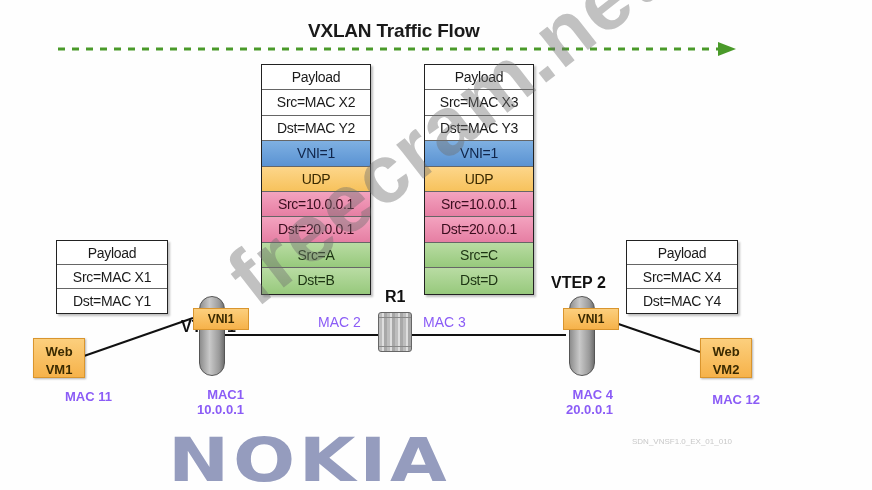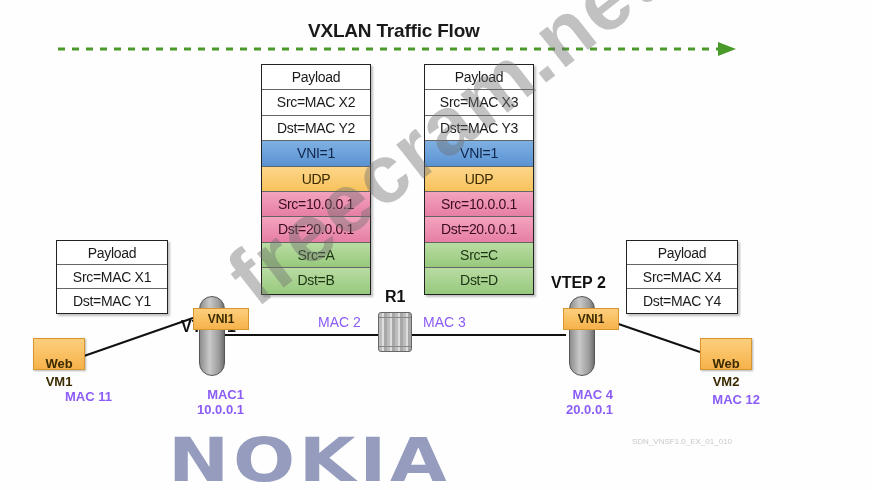--- a/index.html
+++ b/index.html
@@ -11,23 +11,23 @@
     .stack .row { height:25.4px; line-height:25.4px; text-align:center; font-size:14px; color:#1a1a1a;
                   border-bottom:1px solid #666; box-sizing:border-box; letter-spacing:-0.3px; }
     .stack .row:last-child { border-bottom:none; }
     .r-white { background:#ffffff; }
     .r-blue { background:linear-gradient(#7fb0e2,#5a93d3); color:#10254a !important; }
     .r-yellow { background:linear-gradient(#fdd68a,#f7c25c); color:#3a2a00 !important; }
     .r-pink { background:linear-gradient(#f3a3bf,#e67ea3); color:#3a0d1e !important; }
     .r-green { background:linear-gradient(#b9dca3,#97c97c); color:#1c3312 !important; }
     .small-stack { width:110px; }
     .small-stack .row { height:24px; line-height:24px; font-size:14px; }
-    .vm { width:52px; height:32px; background:linear-gradient(#fccf7d,#f6b24a); border:1px solid #d9952e;
+    .vm { width:52px; height:40px; background:linear-gradient(#fccf7d,#f6b24a); border:1px solid #d9952e;
           box-shadow:1px 1px 2px rgba(0,0,0,0.3); text-align:center; font-size:13px; font-weight:bold;
-          color:#3a2a00; line-height:18px; padding-top:16px; box-sizing:border-box; }
+          color:#3a2a00; line-height:18px; padding-top:4px; box-sizing:border-box; }
     .lbl { font-size:13px; font-weight:bold; color:#8b5cf6; text-align:right; }
     .vtep-lbl { font-size:16px; font-weight:bold; color:#111; }
     .cyl { width:26px; height:80px; border-radius:13px; background:linear-gradient(90deg,#8d8d8d,#c9c9c9 40%,#9a9a9a 80%,#6f6f6f);
            border:1px solid #555; box-sizing:border-box; }
     .vni { width:56px; height:22px; background:linear-gradient(#fccf7d,#f6b24a); border:1px solid #d9952e;
            text-align:center; line-height:21px; font-size:12px; font-weight:bold; color:#3a2a00; box-sizing:border-box; }
     .router { width:34px; height:40px; border:1px solid #666; border-radius:3px;
               background:repeating-linear-gradient(90deg,#bdbdbd 0 3px,#dedede 3px 5px,#a8a8a8 5px 8px);
               box-sizing:border-box; }
     .router:before { content:""; position:absolute; left:0; right:0; top:4px; height:1px; background:#888; }

